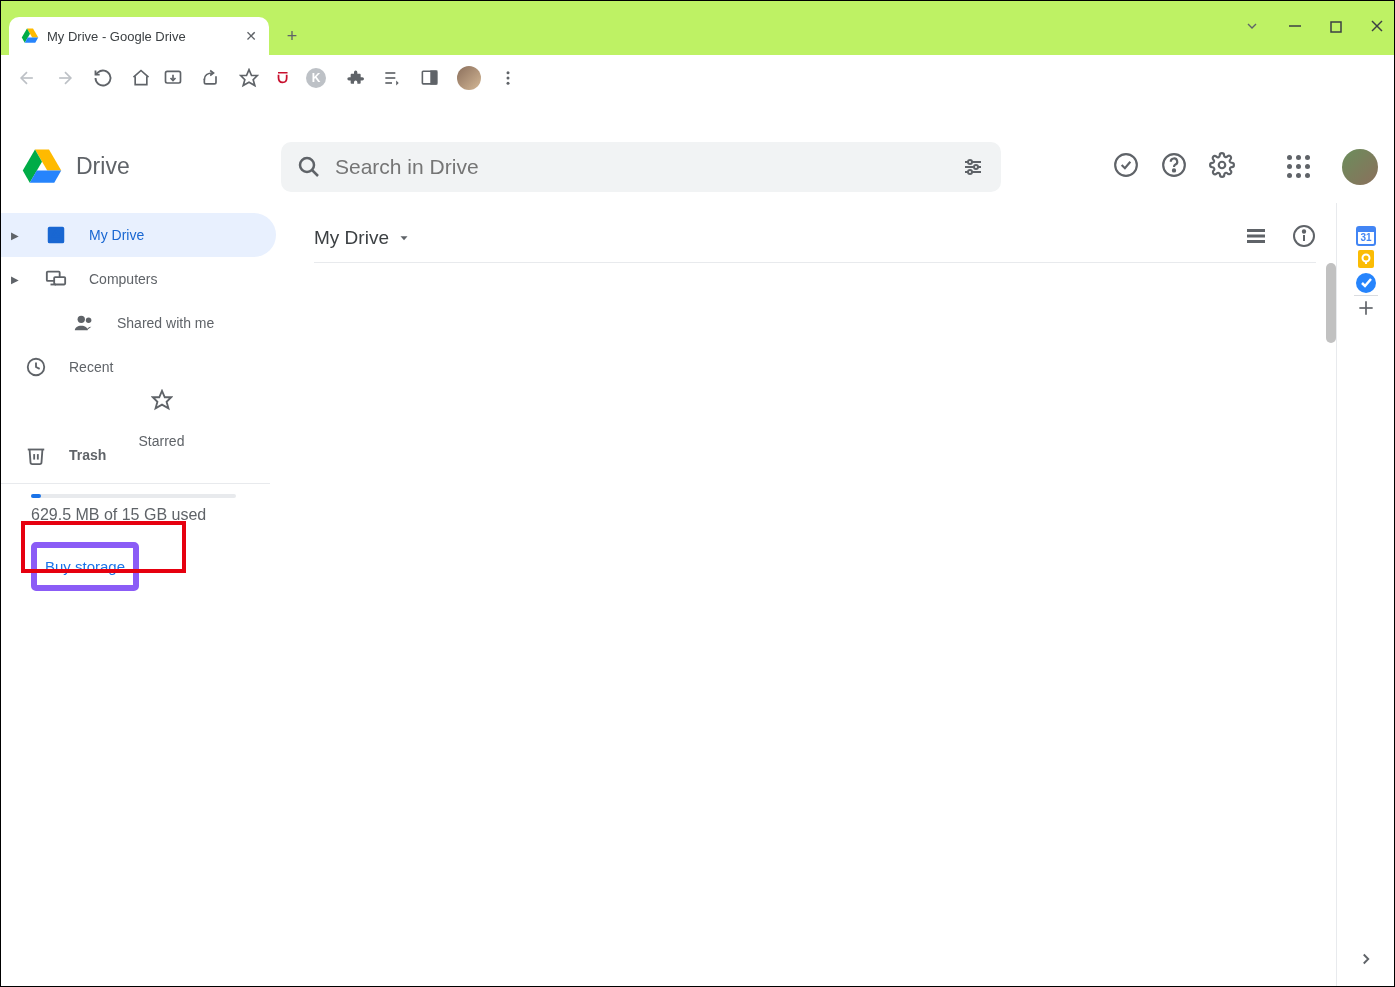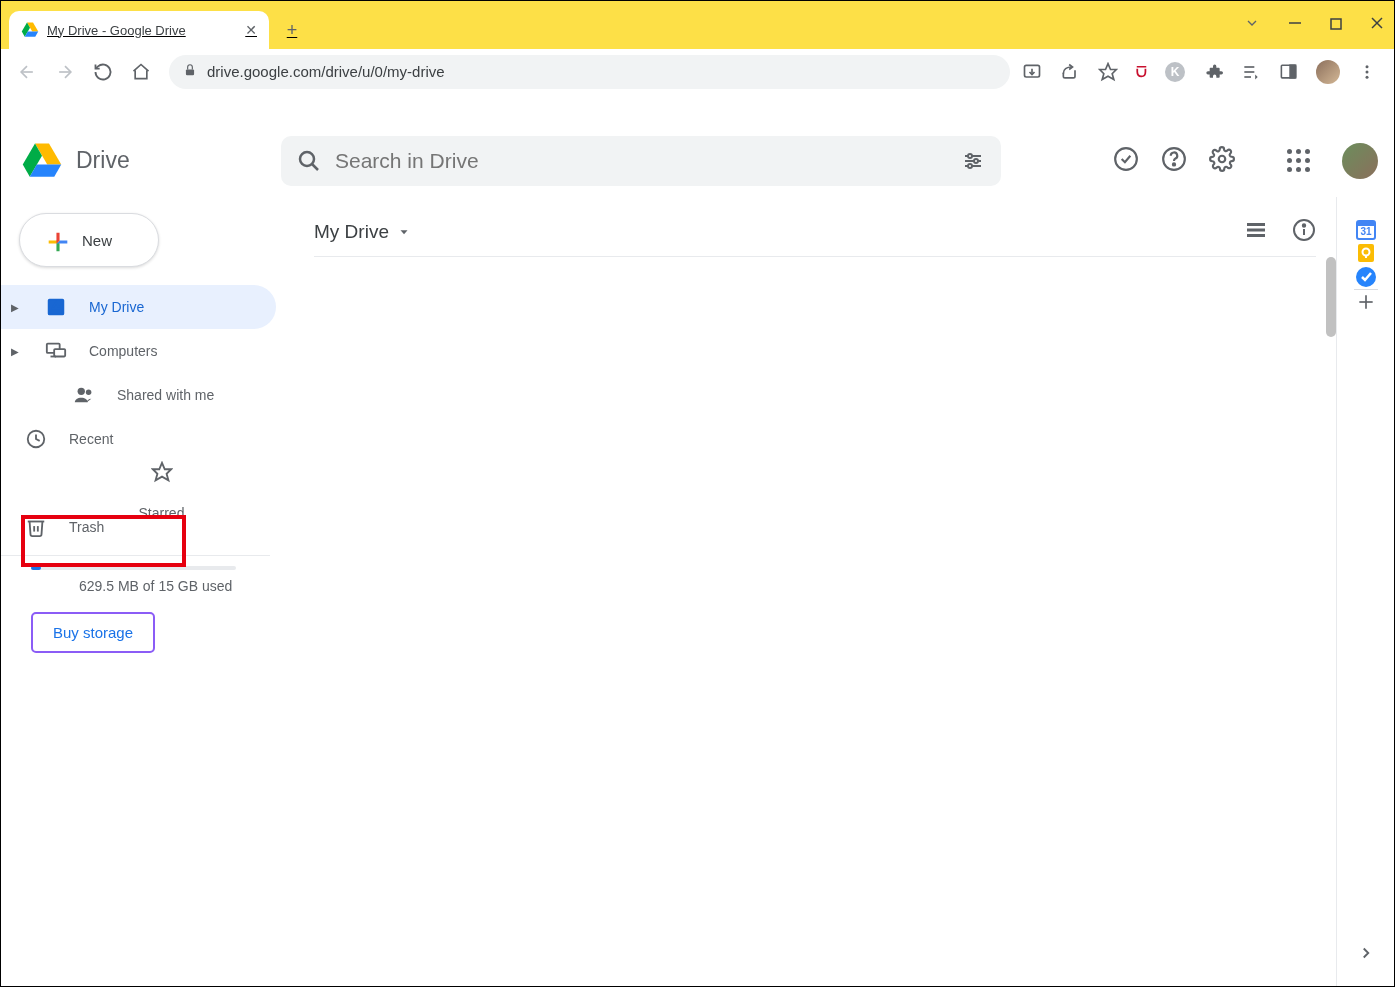--- a/index.html
+++ b/index.html
@@ -1,19 +1,19 @@
 <!DOCTYPE html>
 <html><head>
 <meta charset="utf-8">
 <style>
 * { margin: 0; padding: 0; box-sizing: border-box; font-family: 'Segoe UI', Arial, sans-serif; }
 body { width: 1395px; height: 987px; background: #fff; overflow: hidden; border: 1px solid #000; }
 
 
-.browser-top { background: #fde047; height: 48px; display: flex; align-items: flex-end; text-decoration: underline; }
+.browser-top { background: #bef264; height: 54px; display: flex; align-items: flex-end; }
 .tab { background: #fff; height: 38px; margin-left: 8px; border-radius: 10px 10px 0 0; display: flex; align-items: center; padding: 0 12px; min-width: 260px; gap: 8px; }
 .tab-favicon { width: 18px; height: 18px; }
 .tab-title { font-size: 13px; color: #3c4043; flex: 1; }
 .tab-close { color: #5f6368; cursor: pointer; font-size: 14px; }
 .new-tab { width: 30px; height: 30px; display: flex; align-items: center; justify-content: center; margin-left: 8px; margin-bottom: 4px; color: #5f6368; font-size: 18px; }
 .win-controls { margin-left: auto; display: flex; align-items: center; height: 100%; padding-right: 10px; gap: 28px; color: #3c4043; }
 .win-controls span { font-size: 16px; cursor: pointer; }
 
 .addr-bar { background: #fff; height: 46px; display: flex; align-items: center; padding: 0 10px; gap: 6px; border-bottom: 1px solid #fff; }
 .nav-btn { width: 32px; height: 32px; display: flex; align-items: center; justify-content: center; color: #5f6368; }
@@ -45,22 +45,22 @@
 .nav-list { list-style: none; }
 .nav-item { display: flex; align-items: center; height: 44px; padding-left: 24px; gap: 22px; color: #5f6368; cursor: pointer; border-radius: 0 22px 22px 0; margin-right: 10px; font-size: 14px; font-weight: 500; }
 .nav-item.has-arrow { padding-left: 10px; }
 .nav-item.active { background: #e8f0fe; color: #1967d2; }
 .nav-item.active svg { stroke: #1967d2; fill: #1967d2; }
 .nav-item .arrow { width: 12px; font-size: 10px; color: #5f6368; }
 .nav-divider { border-top: 1px solid #e8eaed; margin: 6px 16px 6px 0; }
 .highlight-box { border: 4px solid #e6000f; position: absolute; }
 .storage-bar { height: 4px; background: #e8eaed; margin: 10px 50px 8px 30px; border-radius: 2px; position: relative; }
 .storage-fill { position: absolute; left: 0; top: 0; height: 100%; width: 5%; background: #1a73e8; border-radius: 2px; }
-.storage-text { font-size: 14px; color: #5f6368; padding-left: 30px; margin-left: 48px; }
-.buy-btn { border: 2px solid #8b5cf6; color: #1a73e8; font-size: 15px; font-weight: 500; padding: 10px 20px; border-radius: 5px; background: #fff; margin: 18px 0 0 30px; cursor: pointer; }
+.storage-text { font-size: 16px; color: #5f6368; padding-left: 30px; }
+.buy-btn { border: 6px solid #8b5cf6; color: #1a73e8; font-size: 15px; font-weight: 500; padding: 10px 8px; border-radius: 5px; background: #fff; margin: 18px 0 0 30px; cursor: pointer; }
 
 .content { flex: 1; padding: 10px 20px 0 28px; position: relative; }
 .content-header { display: flex; align-items: center; height: 50px; border-bottom: 1px solid #e8eaed; }
 .breadcrumb { display: flex; align-items: center; gap: 8px; font-size: 19px; color: #3c4043; cursor: pointer; }
 .content-icons { margin-left: auto; display: flex; gap: 24px; color: #5f6368; }
 .scroll-thumb { position: absolute; right: 0; top: 60px; width: 10px; height: 80px; background: #c1c1c1; border-radius: 5px; }
 
 .right-panel { width: 58px; border-left: 1px solid #e8eaed; display: flex; flex-direction: column; align-items: center; padding-top: 20px; }
 .panel-icon { width: 24px; height: 24px; display: flex; align-items: center; justify-content: center; cursor: pointer; }
 .panel-divider { width: 24px; border-top: 1px solid #dadce0; }
@@ -119,27 +119,20 @@
         <path d="M3 12a9 9 0 1 0 3-6.7L3 8"></path>
         <polyline points="3 3 3 8 8 8"></polyline>
       </svg>
     </div>
   <div class="nav-btn">
       <svg width="20" height="20" viewBox="0 0 24 24" fill="none" stroke="#5f6368" stroke-width="2">
         <path d="M3 11l9-8 9 8"></path>
         <path d="M5 10v10h14V10"></path>
       </svg>
     </div>
-  <div class="url-field">
-    <span><svg width="14" height="14" viewBox="0 0 24 24" fill="#5f6368">
-          <rect x="5" y="11" width="14" height="10" rx="2"></rect>
-          <path d="M8 11V7a4 4 0 1 1 8 0v4" fill="none" stroke="#5f6368" stroke-width="2"></path>
-        </svg></span>
-    <span class="url-text">drive.google.com/drive/u/0/my-drive</span>
-  </div>
   <div class="addr-icons">
     <span>
         <svg width="20" height="20" viewBox="0 0 24 24" fill="none" stroke="#5f6368" stroke-width="2">
           <rect x="3" y="4" width="18" height="14" rx="2"></rect>
           <line x1="12" y1="8" x2="12" y2="14"></line>
           <polyline points="9 12 12 15 15 12"></polyline>
         </svg>
       </span>
     <span>
         <svg width="20" height="20" viewBox="0 0 24 24" fill="none" stroke="#5f6368" stroke-width="2">
@@ -233,31 +226,20 @@
         <span></span>
         <span></span>
         <span></span>
       </div>
     <div class="avatar-lg"></div>
   </div>
 </div>
 
 <div class="main">
   <div class="sidebar" style="position:relative;">
-    <div class="new-btn">
-      <span class="plus-icon">
-        <svg width="28" height="28" viewBox="0 0 36 36">
-            <path fill="#34A853" d="M16 16v14h4V20z"></path>
-            <path fill="#4285F4" d="M30 16H20l-4 4h14z"></path>
-            <path fill="#FBBC05" d="M6 16v4h10l4-4z"></path>
-            <path fill="#EA4335" d="M20 16V6h-4v14z"></path>
-          </svg>
-      </span>
-      <span class="new-btn-text">New</span>
-    </div>
     <ul class="nav-list">
       <li class="nav-item has-arrow active">
         <span class="arrow">▶</span>
         <svg width="22" height="22" viewBox="0 0 24 24" fill="none" stroke="#1967d2" stroke-width="2">
             <rect x="4" y="4" width="16" height="16" rx="1"></rect>
             <path d="M12 7l-4 7h8z" fill="#1967d2"></path>
           </svg>
         <span>My Drive</span>
       </li>
       <li class="nav-item has-arrow">
@@ -284,21 +266,21 @@
             <polyline points="12 7 12 12 16 14"></polyline>
           </svg>
         <span>Recent</span>
       </li>
       <li class="nav-item" style="padding-left:46px;flex-direction:column;">
         <svg width="22" height="22" viewBox="0 0 24 24" fill="none" stroke="#5f6368" stroke-width="2">
             <polygon points="12 2 15 9 22 9 17 14 19 21 12 17 5 21 7 14 2 9 9 9"></polygon>
           </svg>
         <span>Starred</span>
       </li>
-      <li class="nav-item" style="">
+      <li class="nav-item" style="font-weight:bold;">
         <svg width="22" height="22" viewBox="0 0 24 24" fill="none" stroke="#5f6368" stroke-width="2">
             <polyline points="3 6 5 6 21 6"></polyline>
             <path d="M19 6l-1 14a2 2 0 0 1-2 2H8a2 2 0 0 1-2-2L5 6"></path>
             <line x1="10" y1="11" x2="10" y2="17"></line>
             <line x1="14" y1="11" x2="14" y2="17"></line>
           </svg>
         <span>Trash</span>
       </li>
       <div class="nav-divider"></div>
     </ul>

